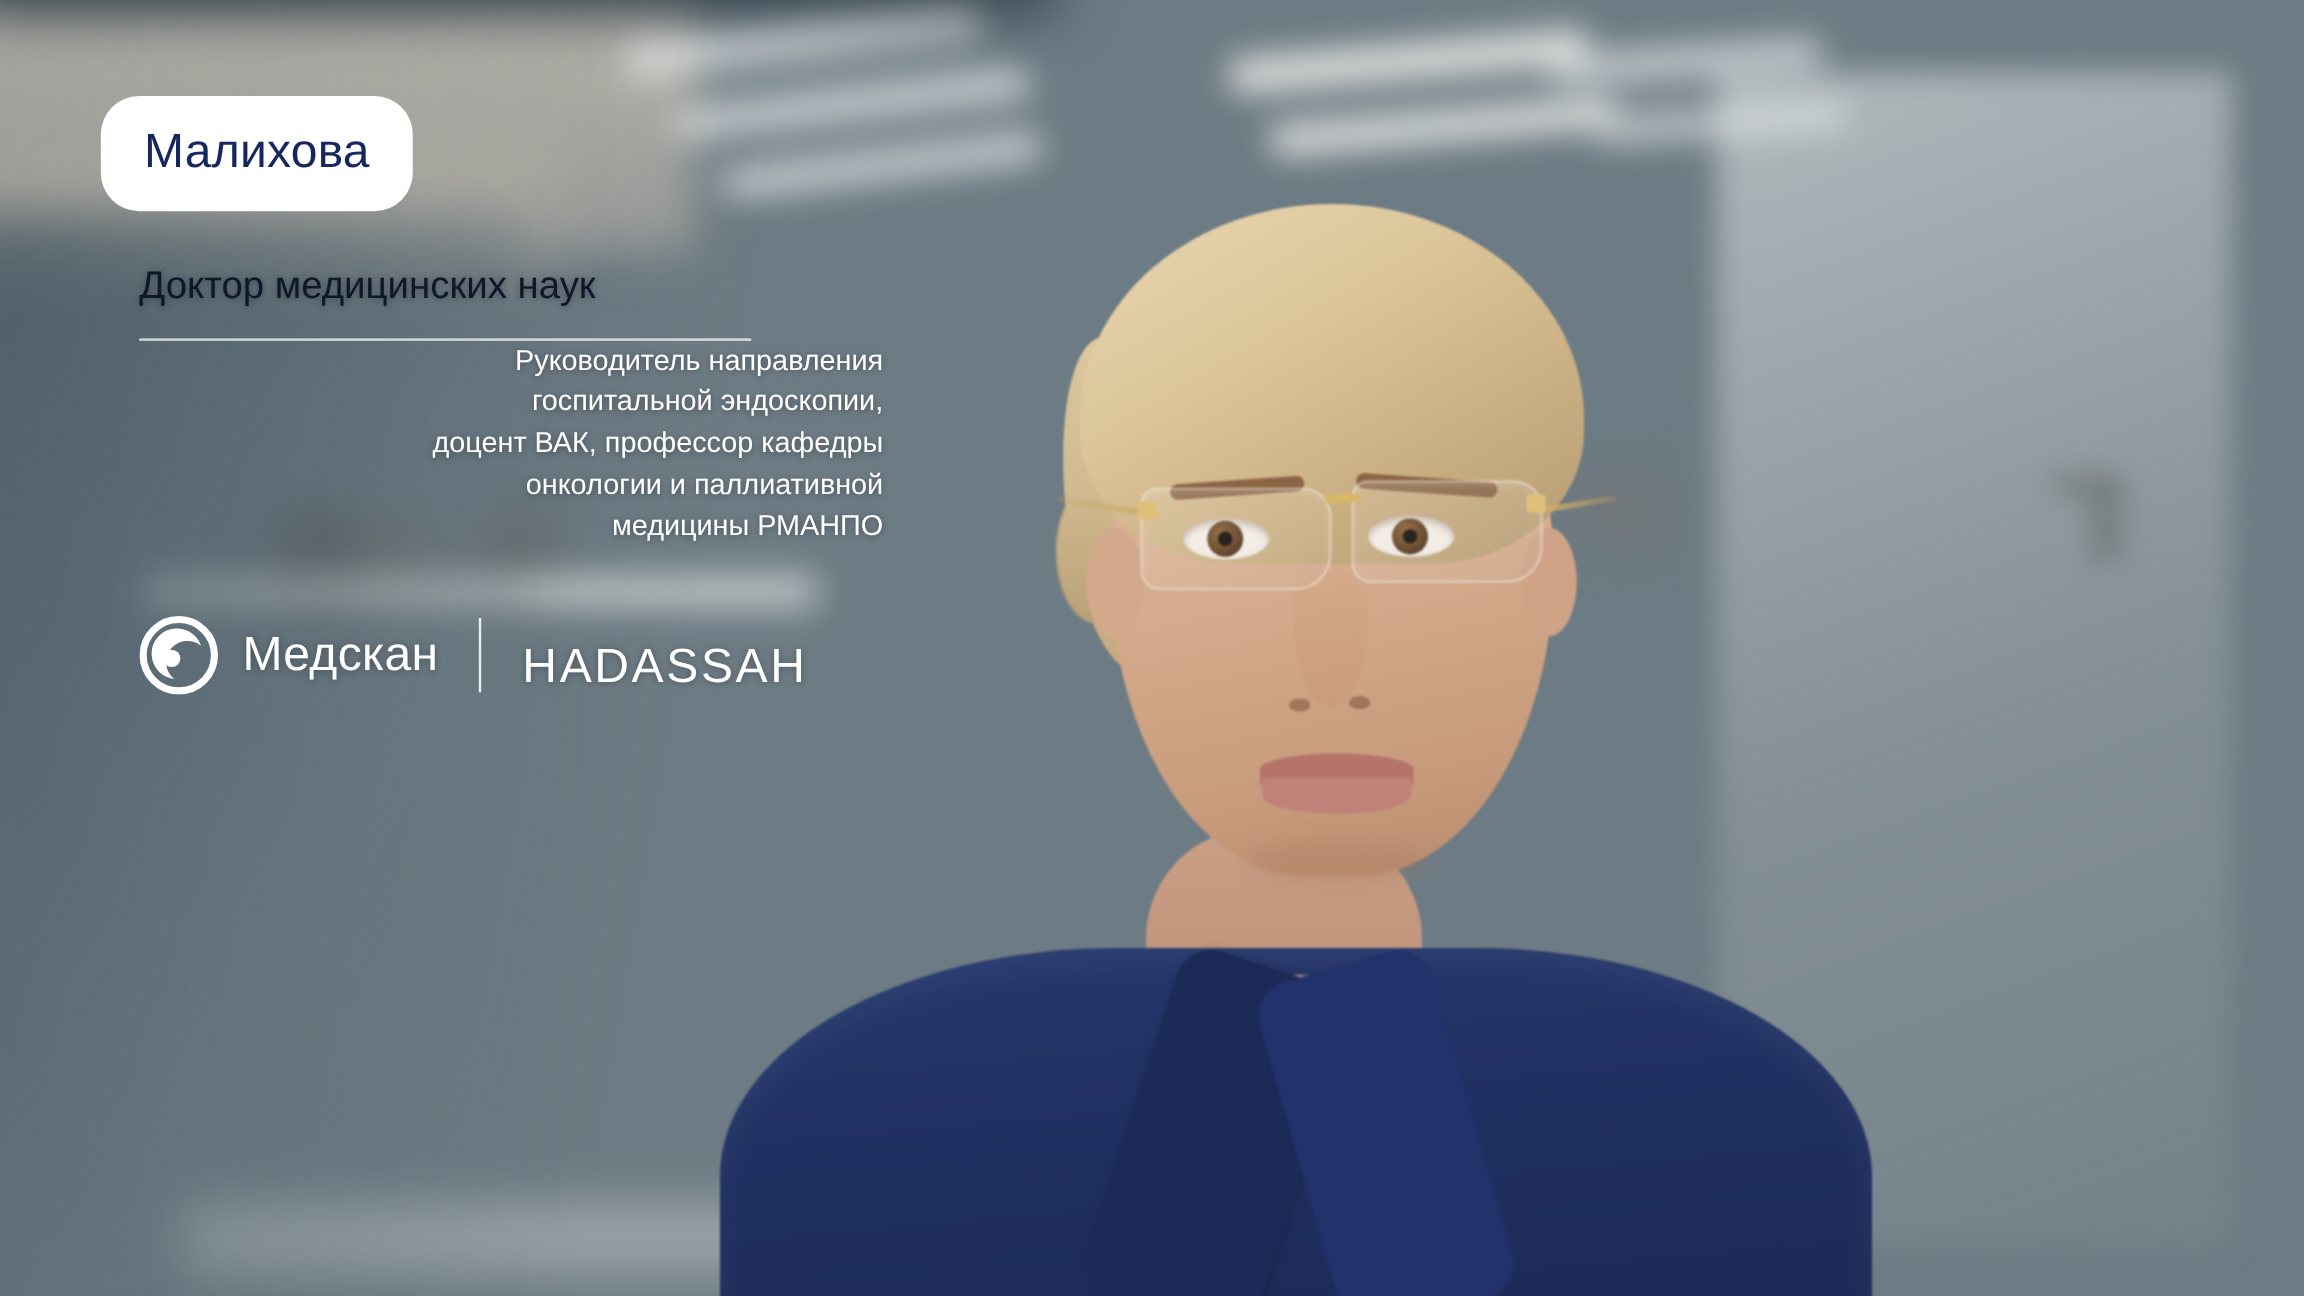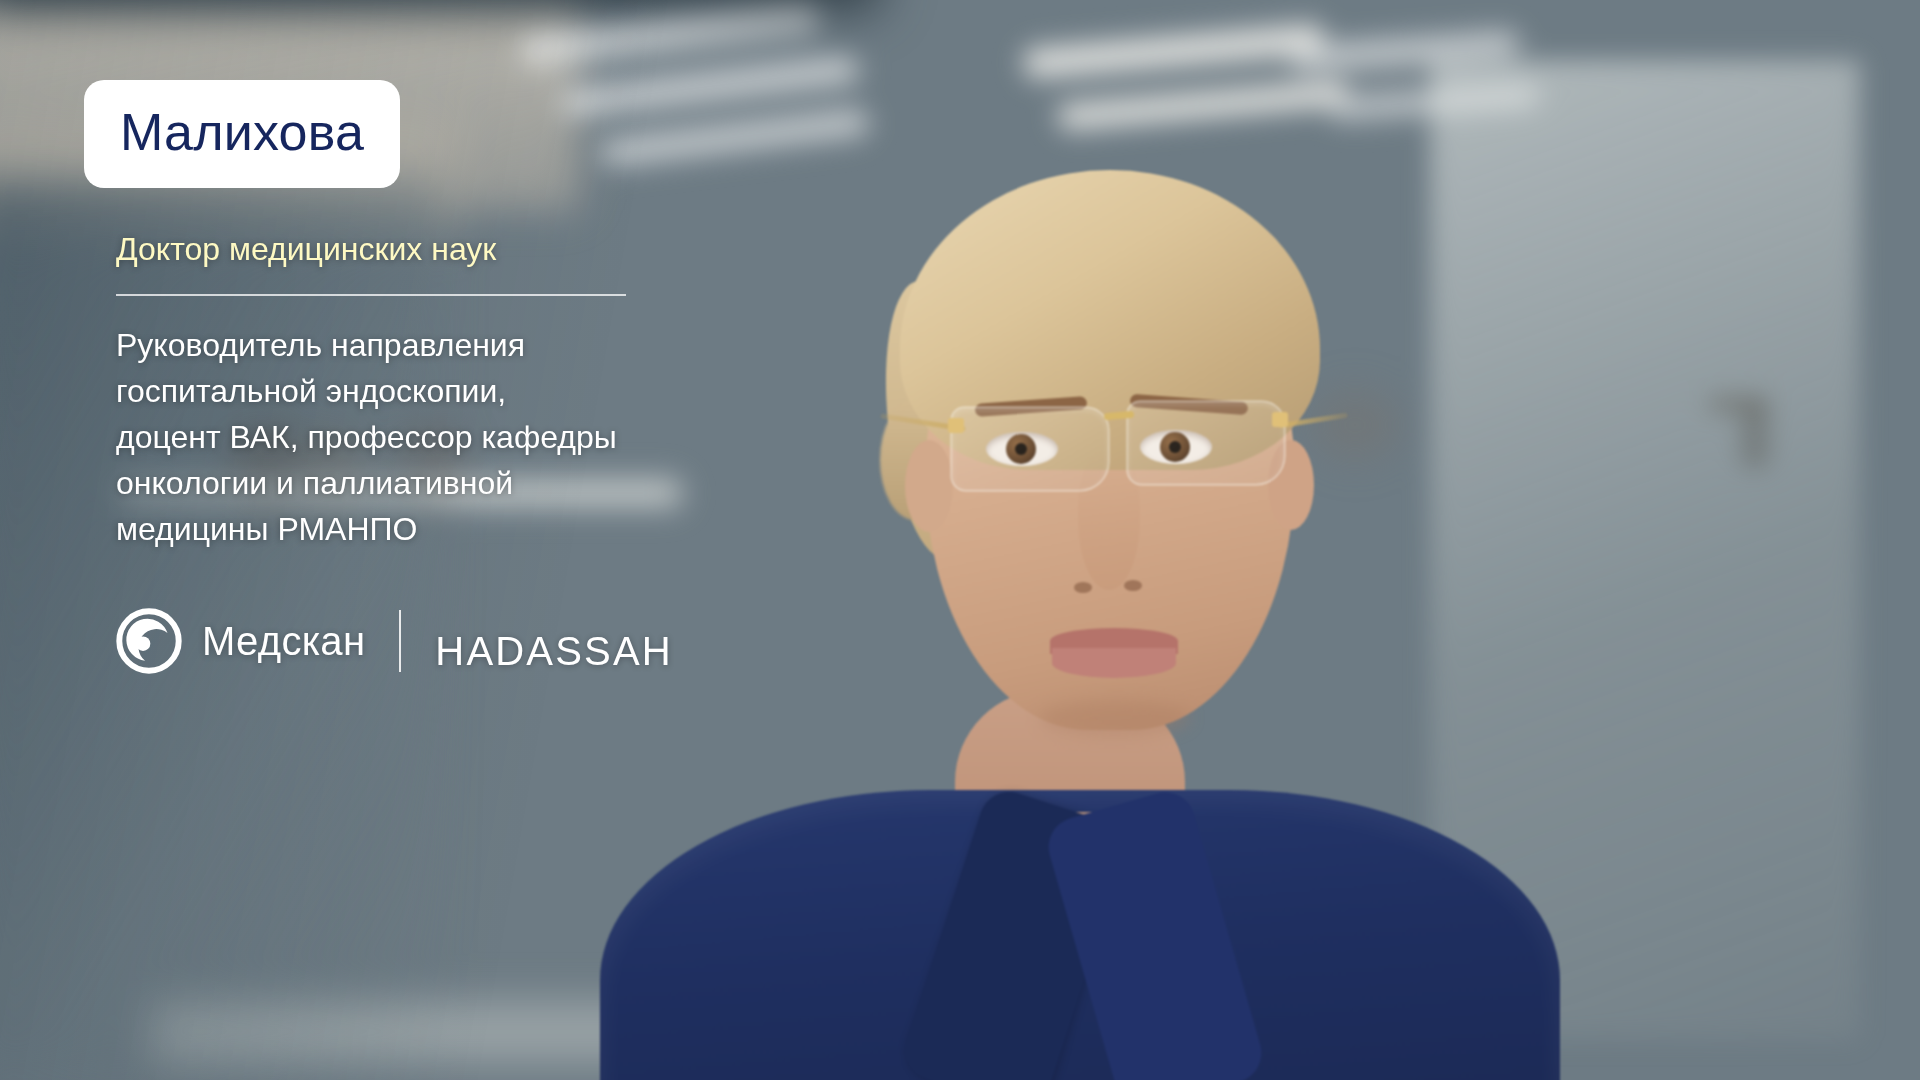--- a/index.html
+++ b/index.html
@@ -315,56 +315,56 @@
   .badge {
     display: inline-block;
     background: #ffffff;
     border-radius: 30px;
     color: #16265e;
     font-weight: 400;
     letter-spacing: .2px;
     white-space: nowrap;
   }
   .badge-surname {
-    font-size: 52px;
+    font-size: 40px;
     line-height: 1;
     padding: 26px 36px 30px 36px;
-    border-radius: 20px;
+    border-radius: 32px;
   }
   .badge-given {
     font-size: 52px;
     line-height: 1;
     padding: 26px 34px 30px 36px;
     border-radius: 32px;
     margin-top: 14px;
   }
   .degree {
-    color: #fef9c3;
+    color: #0f172a;
     font-size: 32px;
     line-height: 1.2;
     margin-top: 42px;
     margin-left: 32px;
     text-shadow: 0 1px 6px rgba(0,0,0,.35);
   }
   .rule {
     height: 1.5px;
     width: 510px;
     background: rgba(255,255,255,.75);
     margin-top: 26px;
     margin-left: 32px;
   }
   .role {
     color: #ffffff;
-    font-size: 32px;
+    font-size: 24px;
     line-height: 1.44;
-    margin-top: 26px;
     margin-left: 32px;
     width: 620px;
     text-shadow: 0 1px 6px rgba(0,0,0,.35);
     white-space: pre-line;
+    text-align: right;
   }
 
   .logos {
     display: flex;
     align-items: center;
     margin-top: 56px;
     margin-left: 32px;
   }
   .logo-mark { width: 66px; height: 66px; flex: 0 0 auto; }
   .logo-word {

